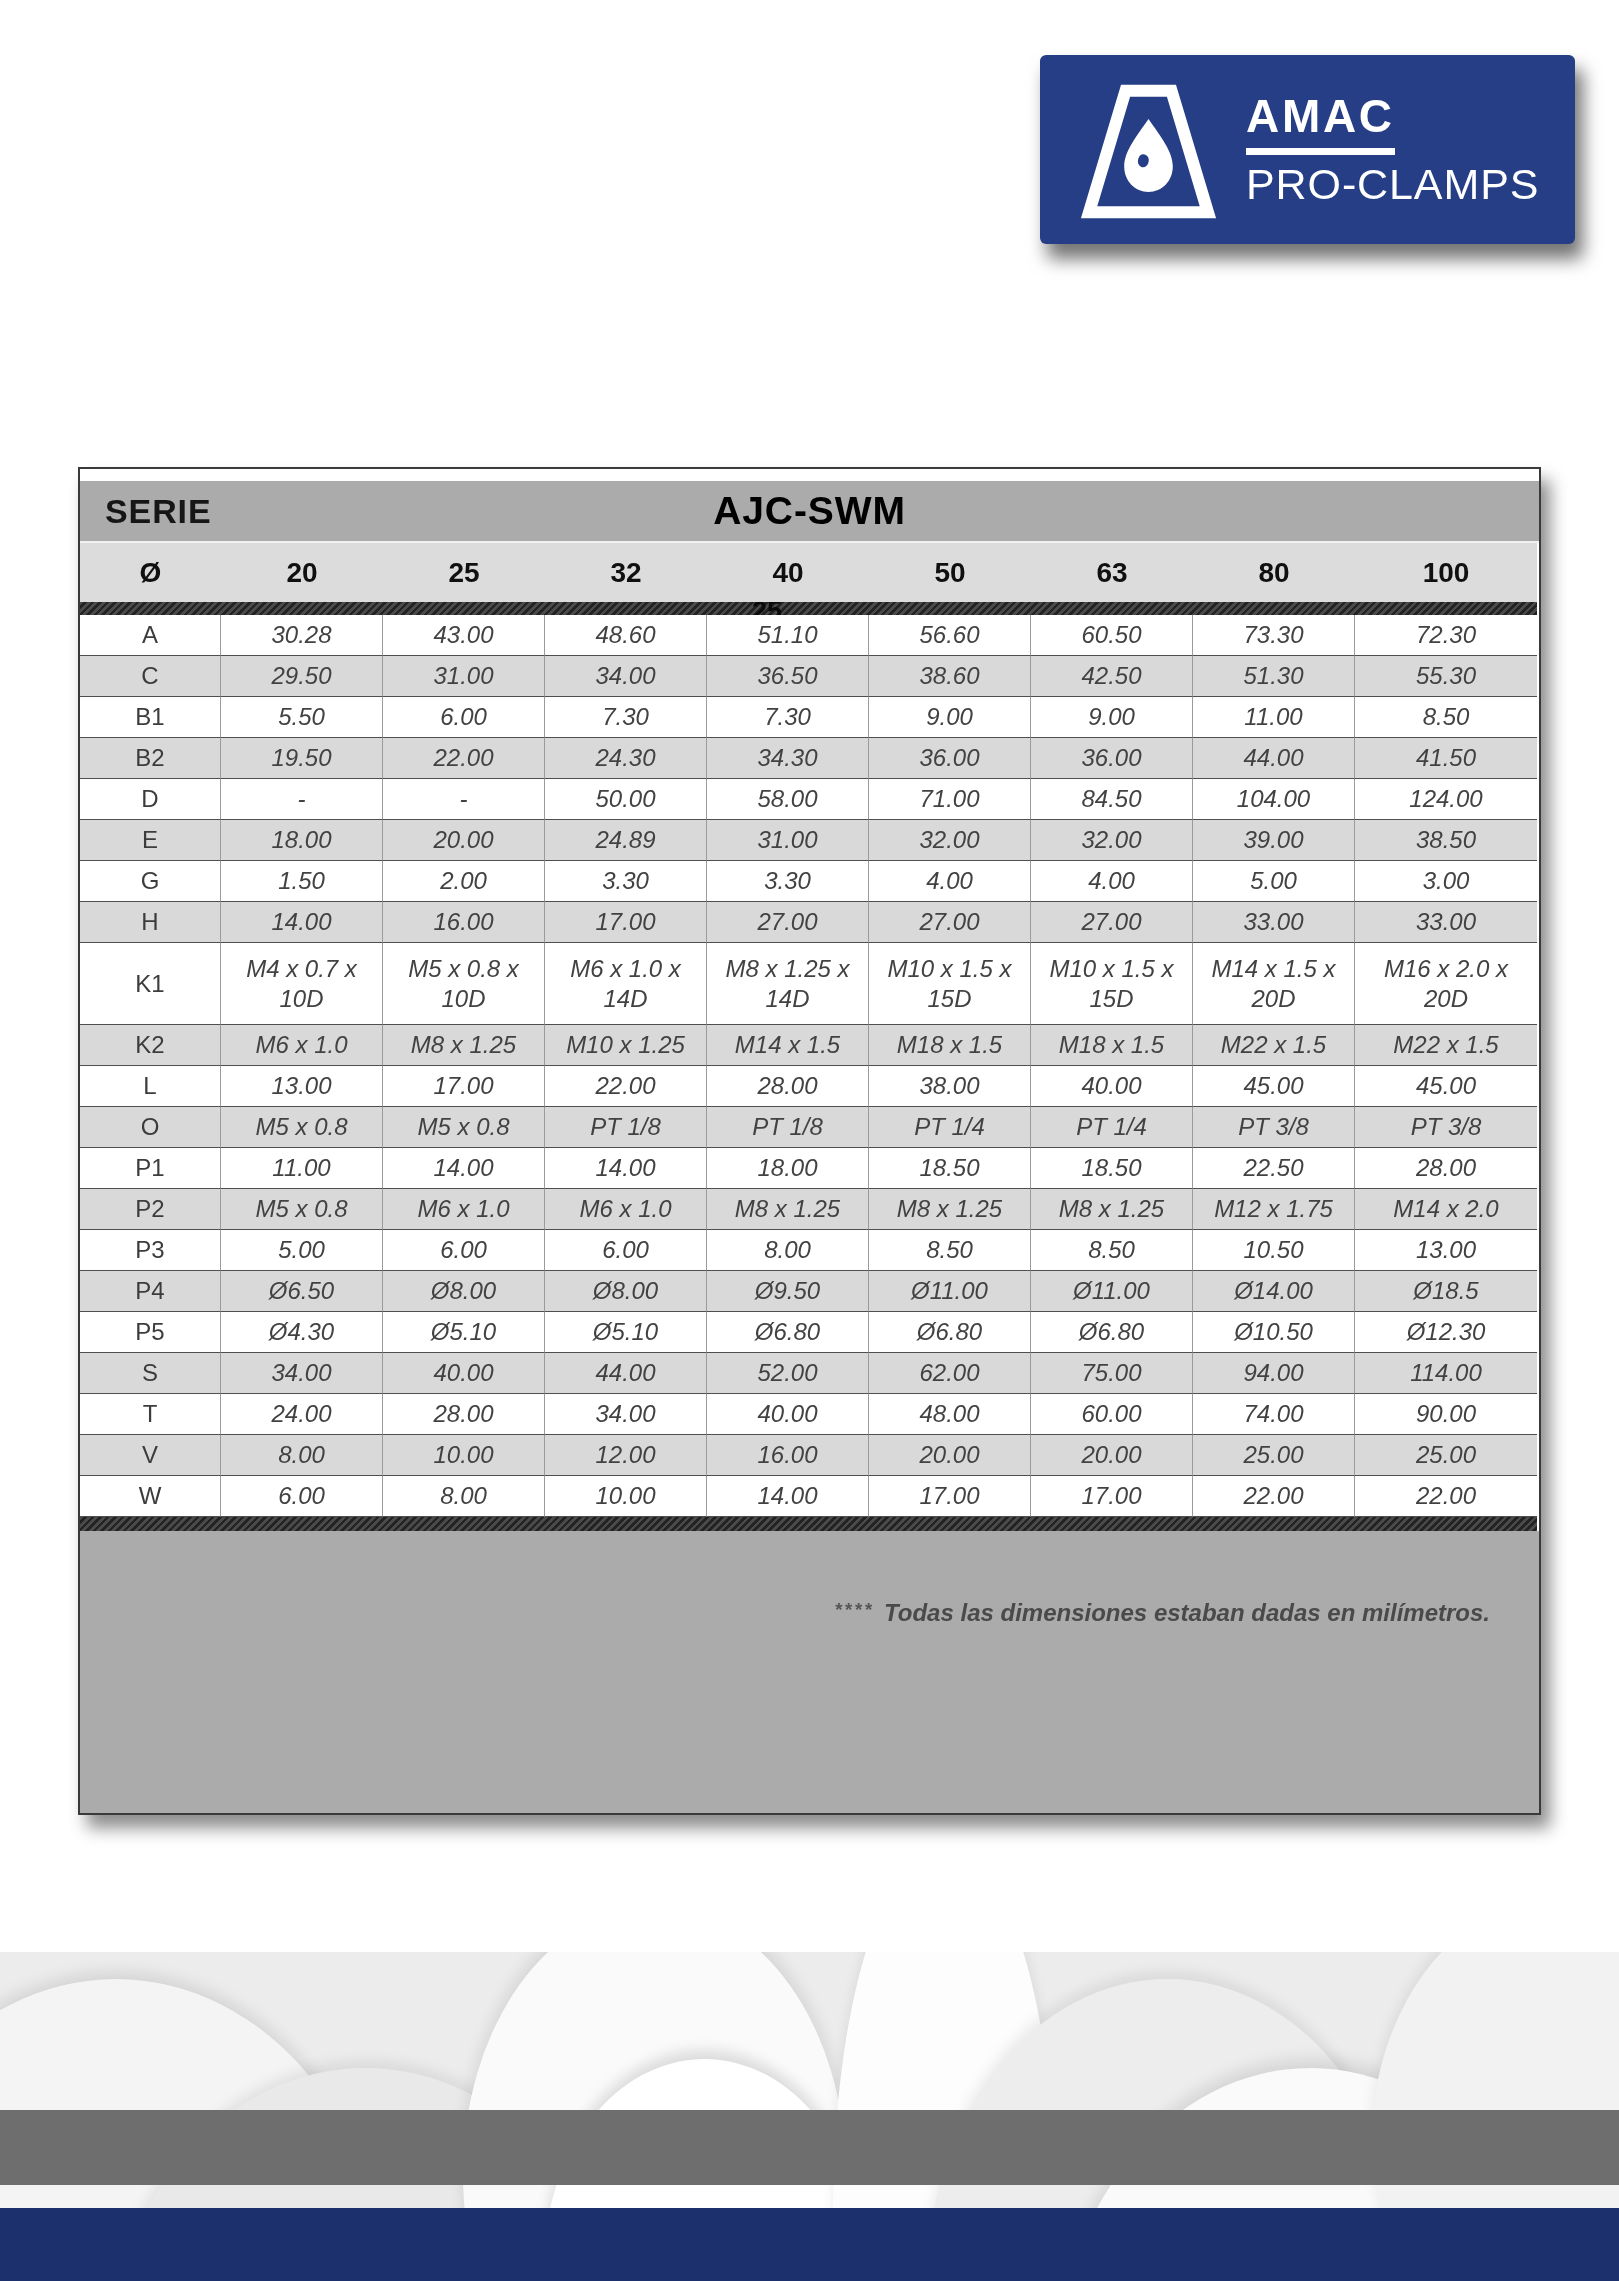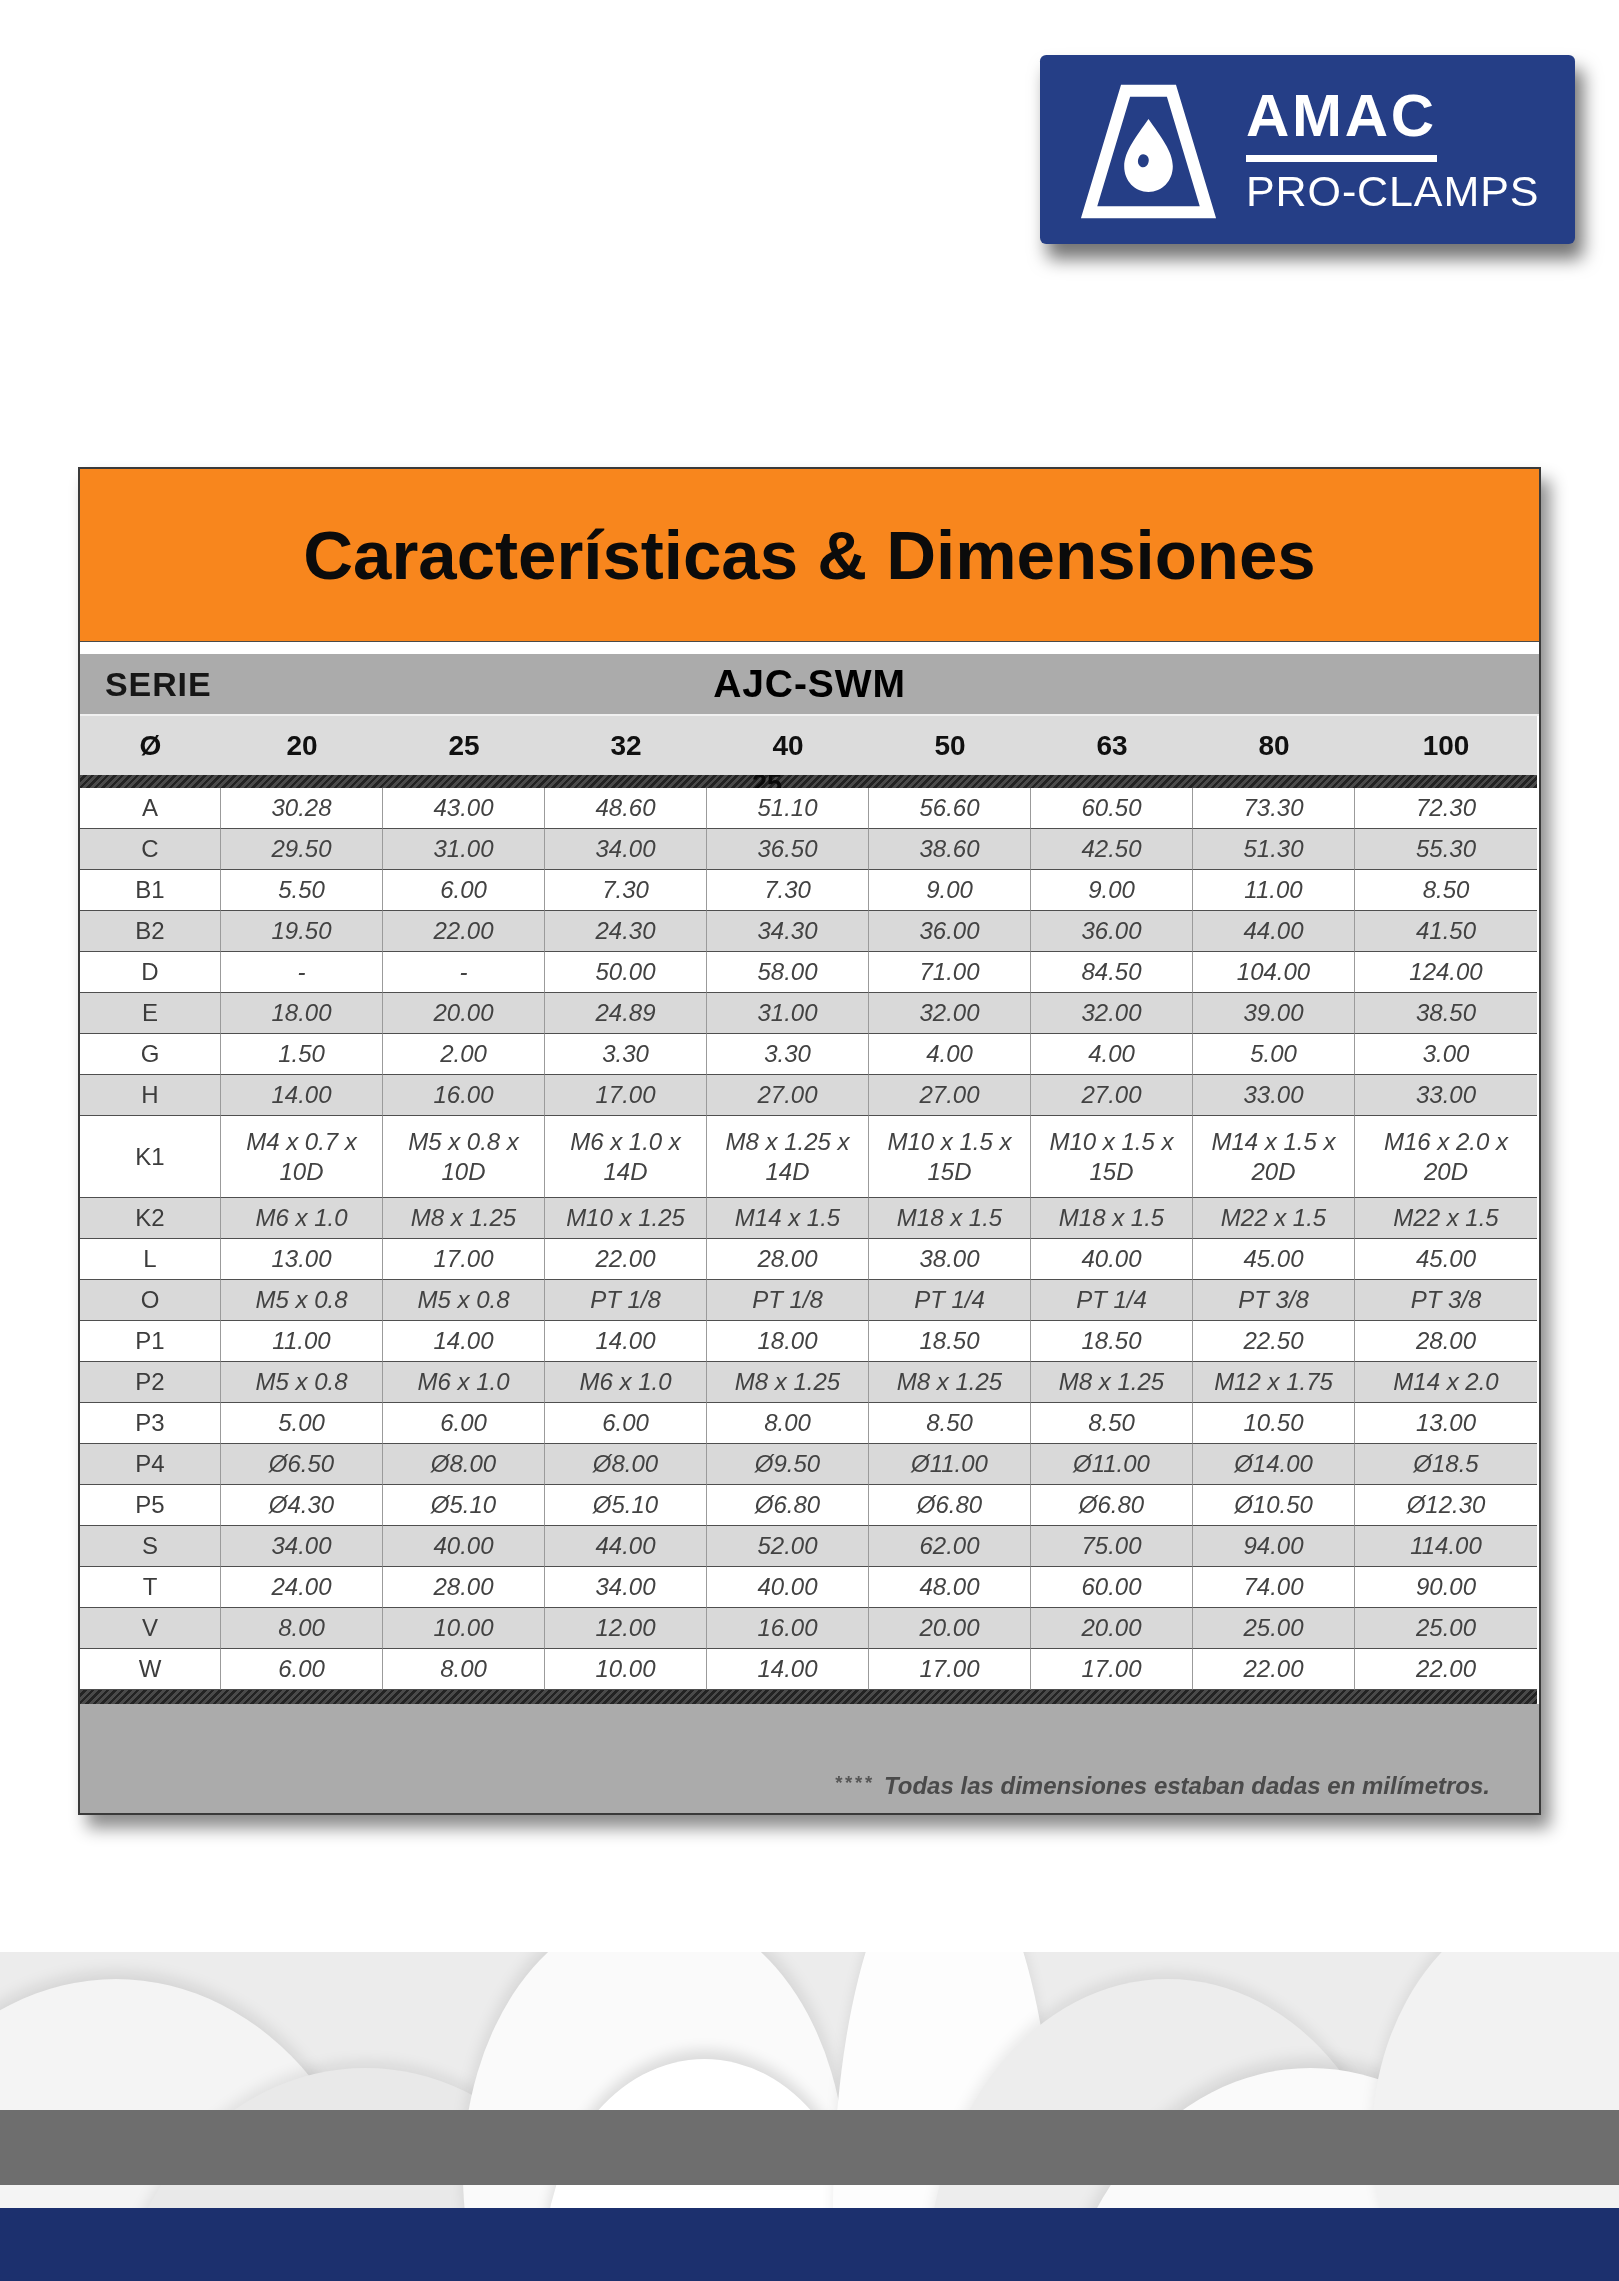--- a/index.html
+++ b/index.html
@@ -5,21 +5,21 @@
   html,body{margin:0;padding:0;background:#ffffff;}
   .page{position:relative;width:1619px;height:2281px;background:#ffffff;overflow:hidden;
         font-family:"Liberation Sans", sans-serif;}
 
   
   .logo{position:absolute;left:1040px;top:55px;width:535px;height:189px;background:#253e86;
         border-radius:6.2px;box-shadow:7.1px 14.3px 18px rgba(0,0,0,0.55);
         display:flex;align-items:center;padding:0 0 0 41px;box-sizing:border-box;}
   .logo-mark{width:135px;height:135px;flex:0 0 auto;margin-top:3.6px;}
   .logo-text{margin-left:30px;display:flex;flex-direction:column;align-items:flex-start;}
-  .logo-brand{font-size:60px;font-weight:bold;color:#ffffff;line-height:1;letter-spacing:2.7px;
+  .logo-brand{font-size:46px;font-weight:bold;color:#ffffff;line-height:1;letter-spacing:2.7px;
               border-bottom:7.1px solid #ffffff;padding-bottom:9px;}
   .logo-sub{font-size:43px;font-weight:normal;color:#ffffff;letter-spacing:0.9px;margin-top:8px;line-height:1;}
 
   
   .card{position:absolute;left:78px;top:467px;width:1463px;height:1348px;box-sizing:border-box;
         border:2.7px solid #3a3a3a;background:#ffffff;box-shadow:9px 12.5px 16px rgba(0,0,0,0.45);
         display:flex;flex-direction:column;}
   .title-band{height:173px;flex:0 0 auto;background:#f8861d;display:flex;align-items:center;
               justify-content:center;border-bottom:1.8px solid #4a4a4a;box-sizing:border-box;}
   .card-title{font-size:69px;font-weight:bold;color:#0b0b0b;letter-spacing:0px;}
@@ -74,23 +74,20 @@
       <path d="M50 26 C59 39 68 50 68 61 C68 72 60 80 50 80 C40 80 32 72 32 61 C32 50 41 39 50 26 Z" fill="#ffffff"></path>
       <path d="M46 52 C49 52 51 55 50 58 C49 62 45 63 43 60 C41 57 43 52 46 52 Z" fill="#253e86"></path>
     </svg>
     <div class="logo-text">
       <div class="logo-brand">AMAC</div>
       <div class="logo-sub">PRO-CLAMPS</div>
     </div>
   </div>
 
   <div class="card">
-    <div class="title-band">
-      <div class="card-title">Características &amp; Dimensiones</div>
-    </div>
     <div class="serie-band">
       <span class="serie-label">SERIE</span>
       <span class="serie-value">AJC-SWM</span>
     </div>
 
     <div class="tbl" id="tbl">
         <div class="hcell">Ø</div>
         <div class="hcell">20</div>
         <div class="hcell">25</div>
         <div class="hcell">32</div>

